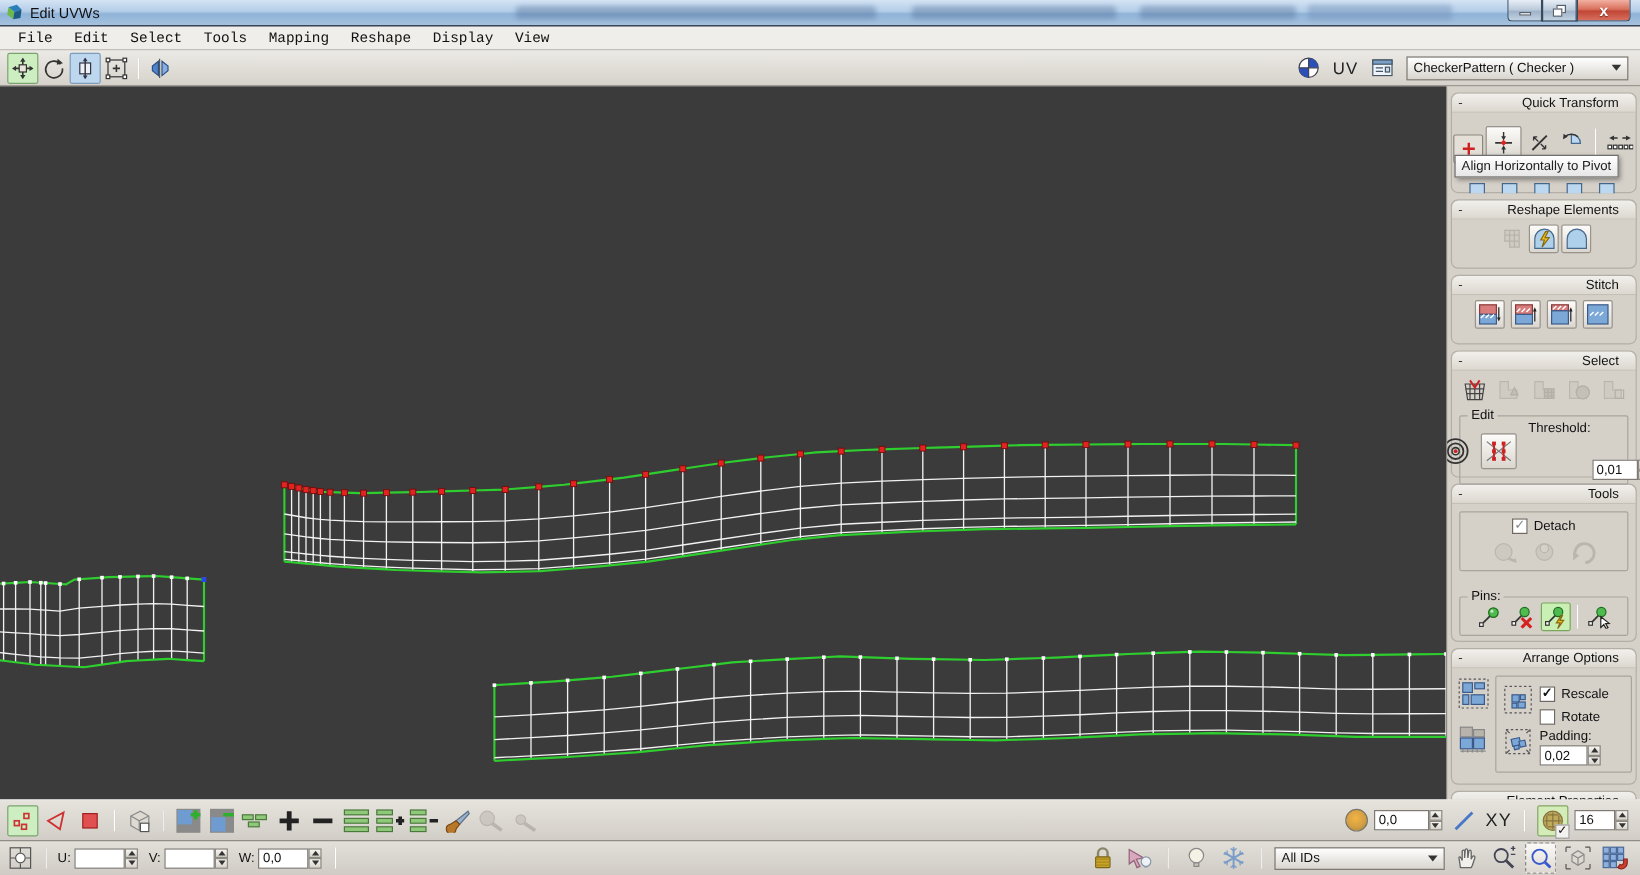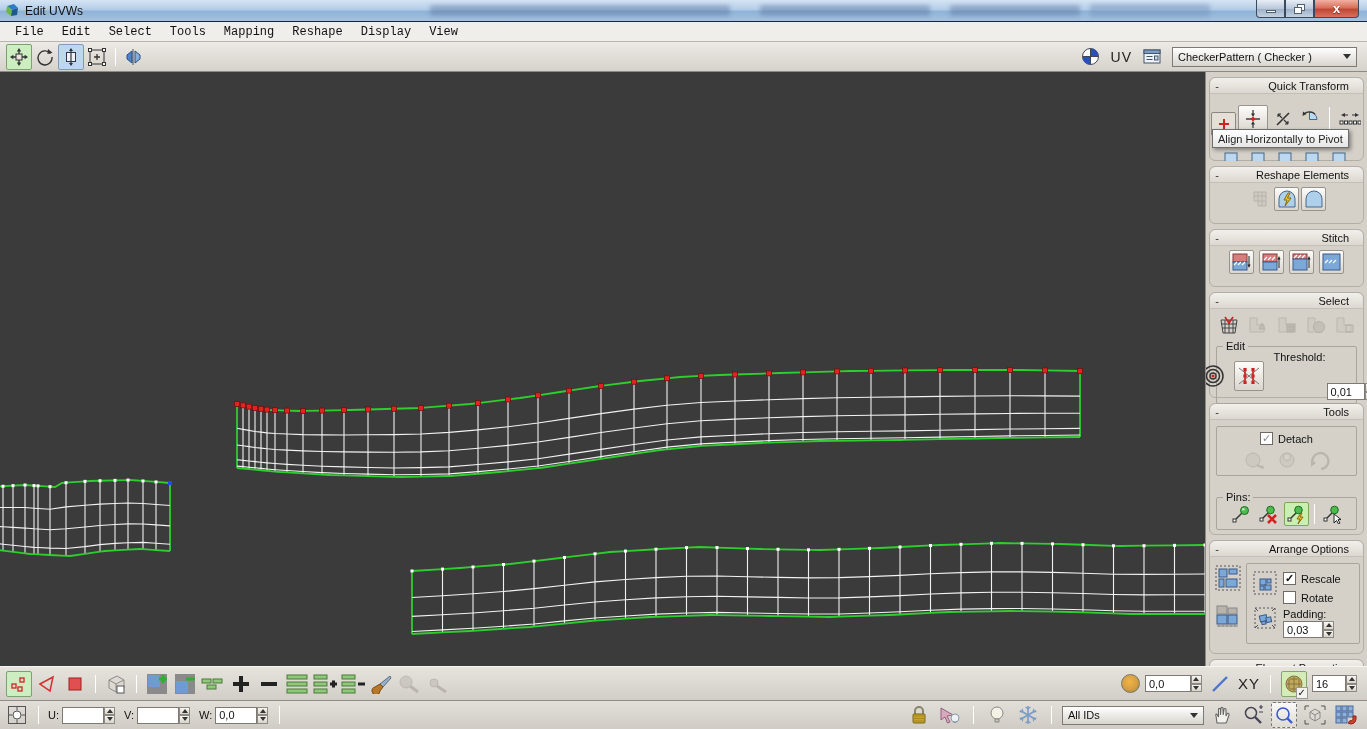--- a/index.html
+++ b/index.html
@@ -783,21 +783,21 @@
                 <span class="cb black">✓</span>
                 <span class="label-sm">Rescale</span>
               </div>
               <div class="cb-row">
                 <span class="cb"></span>
                 <span class="label-sm">Rotate</span>
               </div>
               <span class="label-sm" style="margin-top:1px;">Padding:</span>
               <div style="display:flex;margin-top:1px;">
                 <div class="fld" style="width:40px;">
-                    <span>0,03</span>
+                    <span>0,02</span>
                   </div>
                 <div class="spin">
                     <i class="up">
                       <b></b>
                     </i>
                     <i class="dn">
                       <b></b>
                     </i>
                   </div>
               </div>

